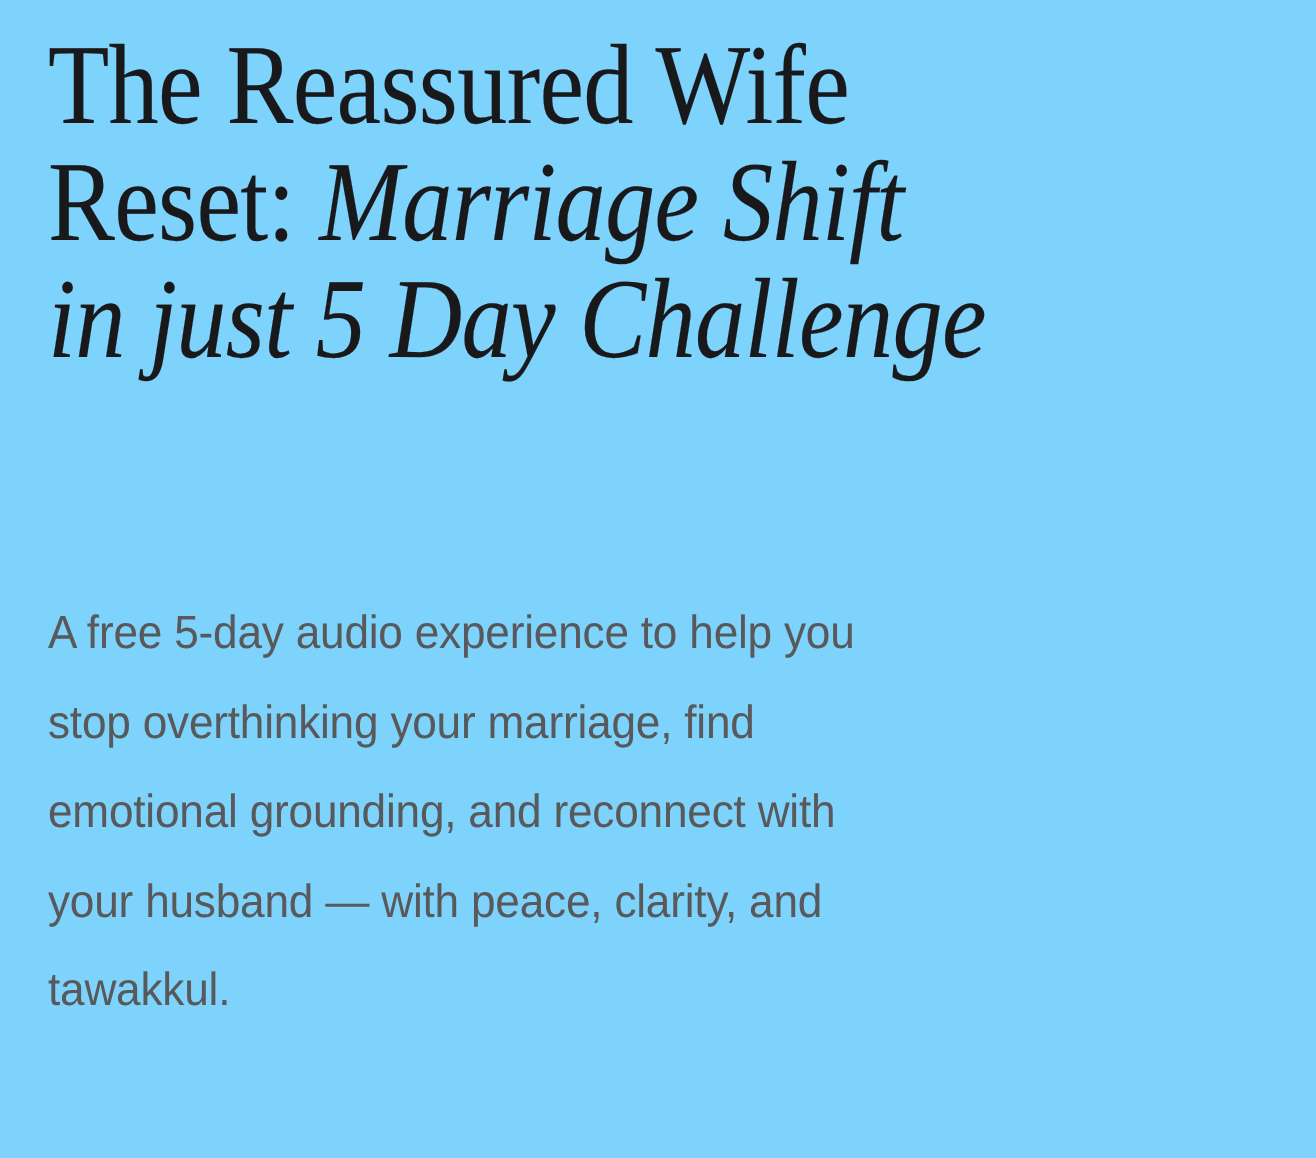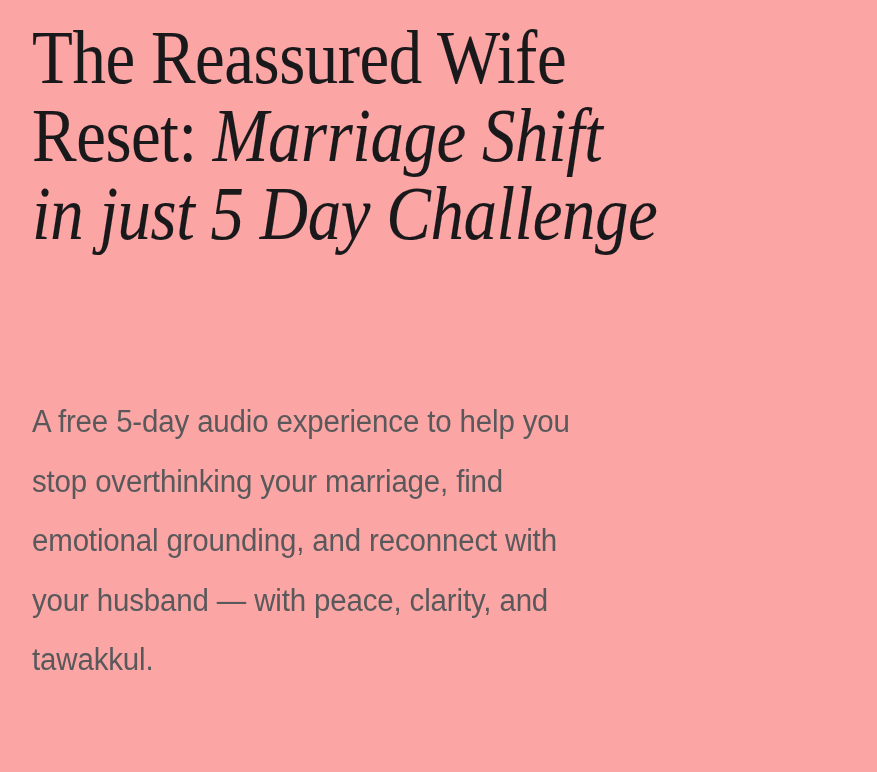--- a/index.html
+++ b/index.html
@@ -13,21 +13,21 @@
     height: 772px;
     background: #f7f6f3;
     overflow: hidden;
     -webkit-font-smoothing: antialiased;
   }
 
   .page {
     position: relative;
     width: 877px;
     height: 772px;
-    background: #fca5a5;
+    background: #7dd3fc;
     box-sizing: border-box;
     padding: 0;
   }
 
   .hero {
     position: absolute;
     left: 32px;
     top: 18px;
     width: 800px;
   }

